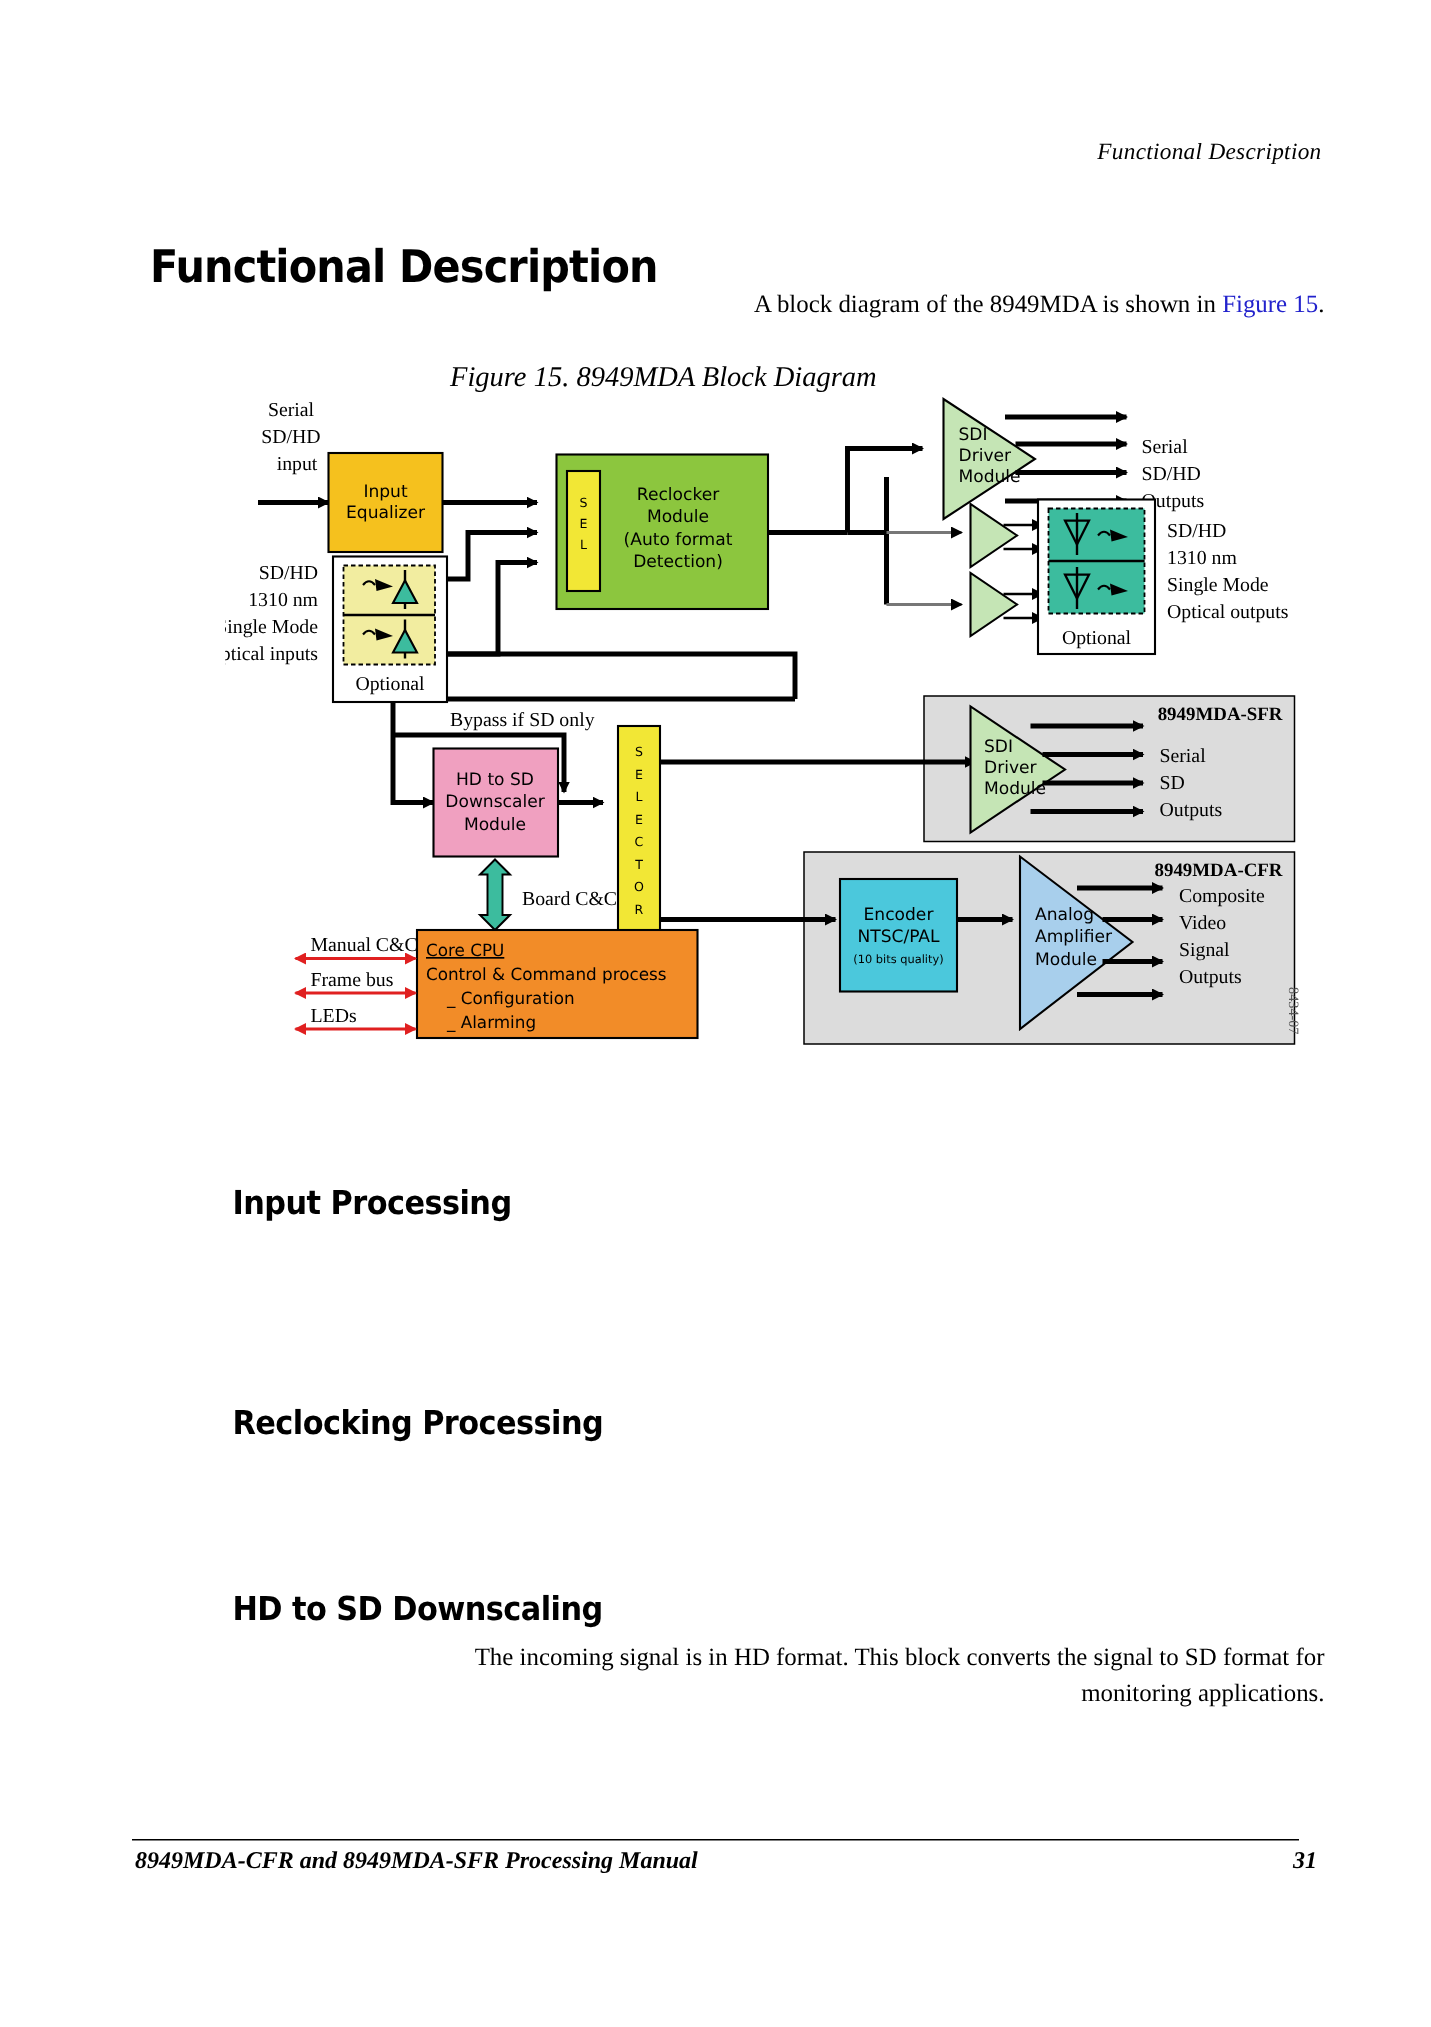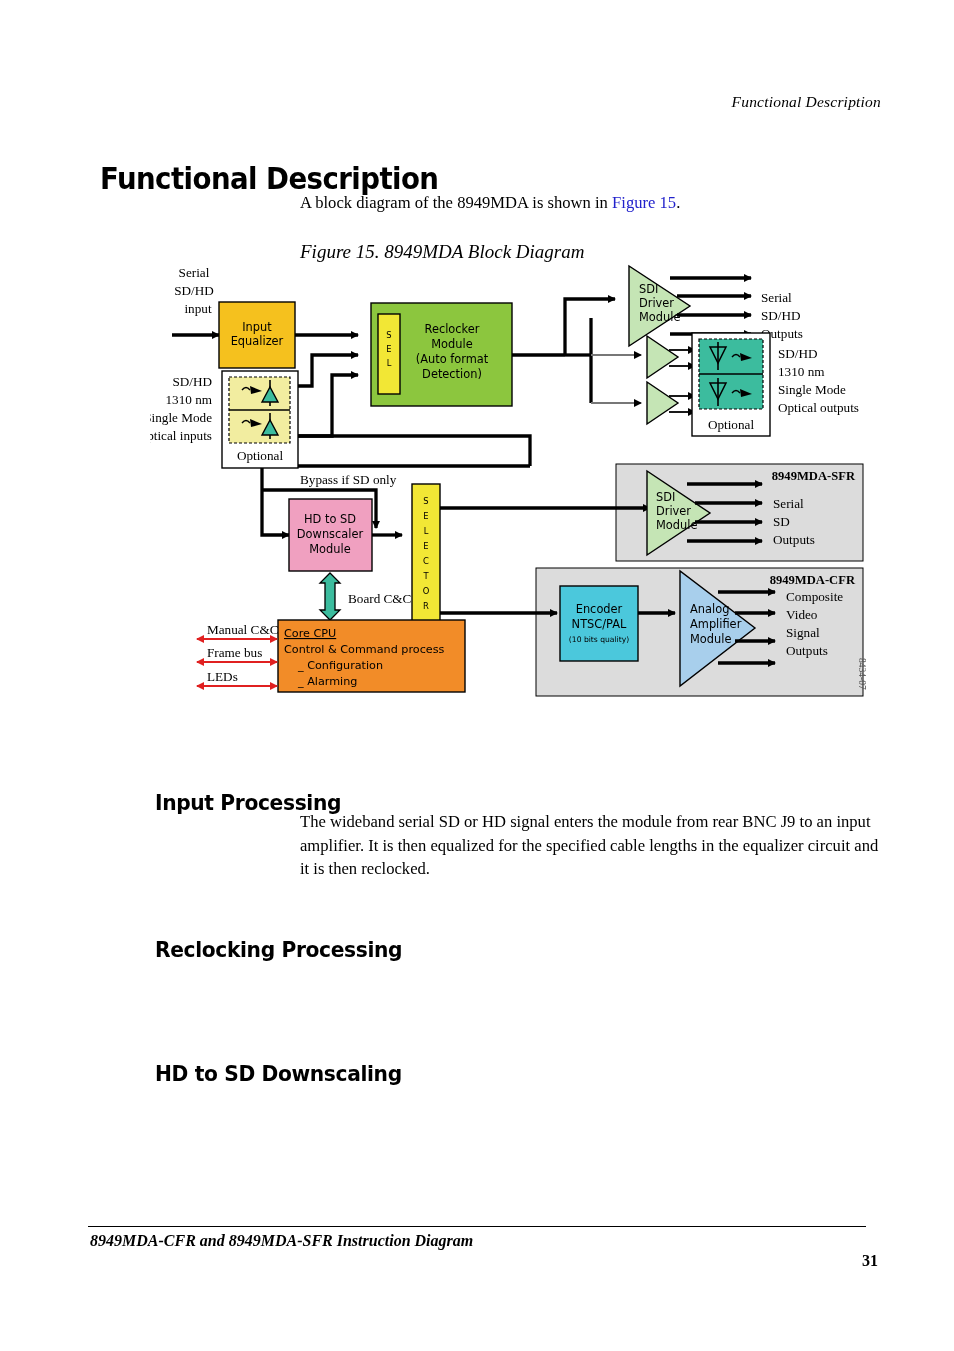--- a/index.html
+++ b/index.html
@@ -34,21 +34,21 @@
     font-weight:bold; font-size:22px; letter-spacing:-0.4px;
     transform:scaleX(0.92); transform-origin:left center;
   }
   .h2.ip  { top:772px; }
   .h2.rp  { top:919px; }
   .h2.hd  { top:1043px; }
 
   .body-p {
     position:absolute; left:300px; width:583px;
     font-family:"Liberation Serif", serif;
-    font-size:16.6px; line-height:23.5px; text-align:left;
+    font-size:16.6px; line-height:23.5px; text-align:right;
   }
   .body-p.lead { top:191px; }
   .body-p.p1   { top:810px; }
   .body-p.p2   { top:958px; }
   .body-p.p3   { top:1093px; }
 
   .figref { color:#2222cc; }
 
   .figcap {
     position:absolute; left:300px; top:241px;
@@ -62,21 +62,21 @@
     background:#000;
   }
   .foot-left {
     position:absolute; left:90px; top:1232px;
     font-family:"Liberation Serif", serif;
     font-style:italic; font-weight:bold; font-size:16px;
   }
   .foot-right {
     position:absolute; right:76px; top:1232px;
     font-family:"Liberation Serif", serif;
-    font-weight:bold; font-size:16px;margin-top:20px;
+    font-style:italic; font-weight:bold; font-size:16px;
   }
 
   
   .figure {
     position:absolute; left:150px; top:258px;
     width:720px; height:462px;
   }
   .figure svg { display:block; }
 
   .dg-label {
@@ -330,23 +330,23 @@
       <text class="dg-label" x="636" y="343">Composite</text>
       <text class="dg-label" x="636" y="361">Video</text>
       <text class="dg-label" x="636" y="379">Signal</text>
       <text class="dg-label" x="636" y="397">Outputs</text>
 
       <text class="idtext" x="709" y="400" transform="rotate(90 709 400)">8434-07</text>
     </svg>
   </div>
 
   <h2 class="h2 ip">Input Processing</h2>
-  <div class="body-p p1">The wideband serial SD or HD signal enters the module from rear BNC J9 to an input amplifier. It is then equalized for the specified cable lengths in the equalizer circuit and it is then reclocked.</div>
 
   <h2 class="h2 rp">Reclocking Processing</h2>
 
   <h2 class="h2 hd">HD to SD Downscaling</h2>
+  <div class="body-p p3">The incoming signal is in HD format. This block converts the signal to SD format for monitoring applications.</div>
 
   <div class="foot-rule"></div>
-  <div class="foot-left">8949MDA-CFR and 8949MDA-SFR Instruction Diagram</div>
+  <div class="foot-left">8949MDA-CFR and 8949MDA-SFR Processing Manual</div>
   <div class="foot-right">31</div>
 
 </div>
 
 </body></html>

